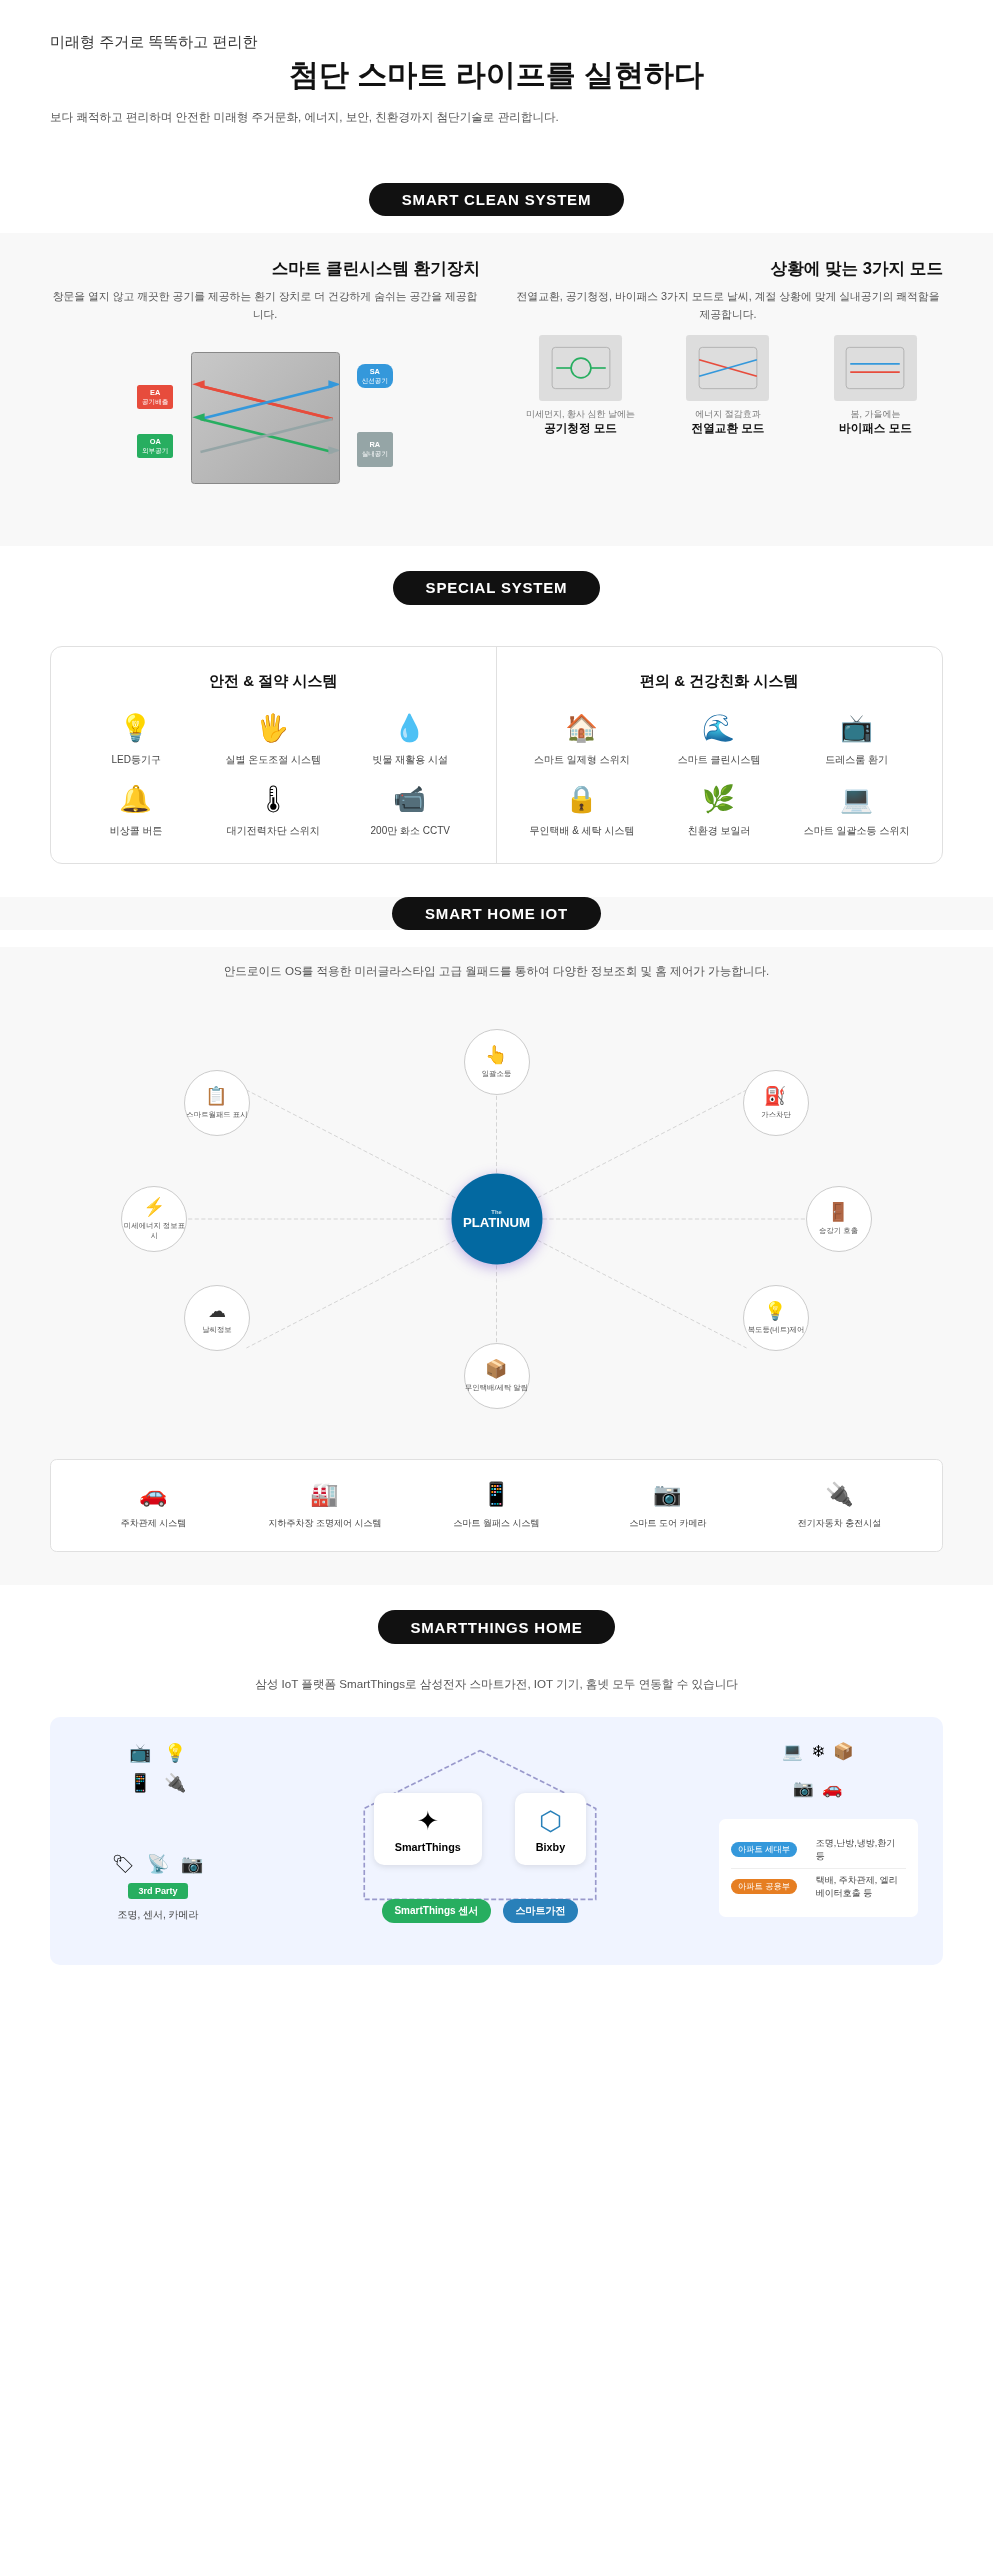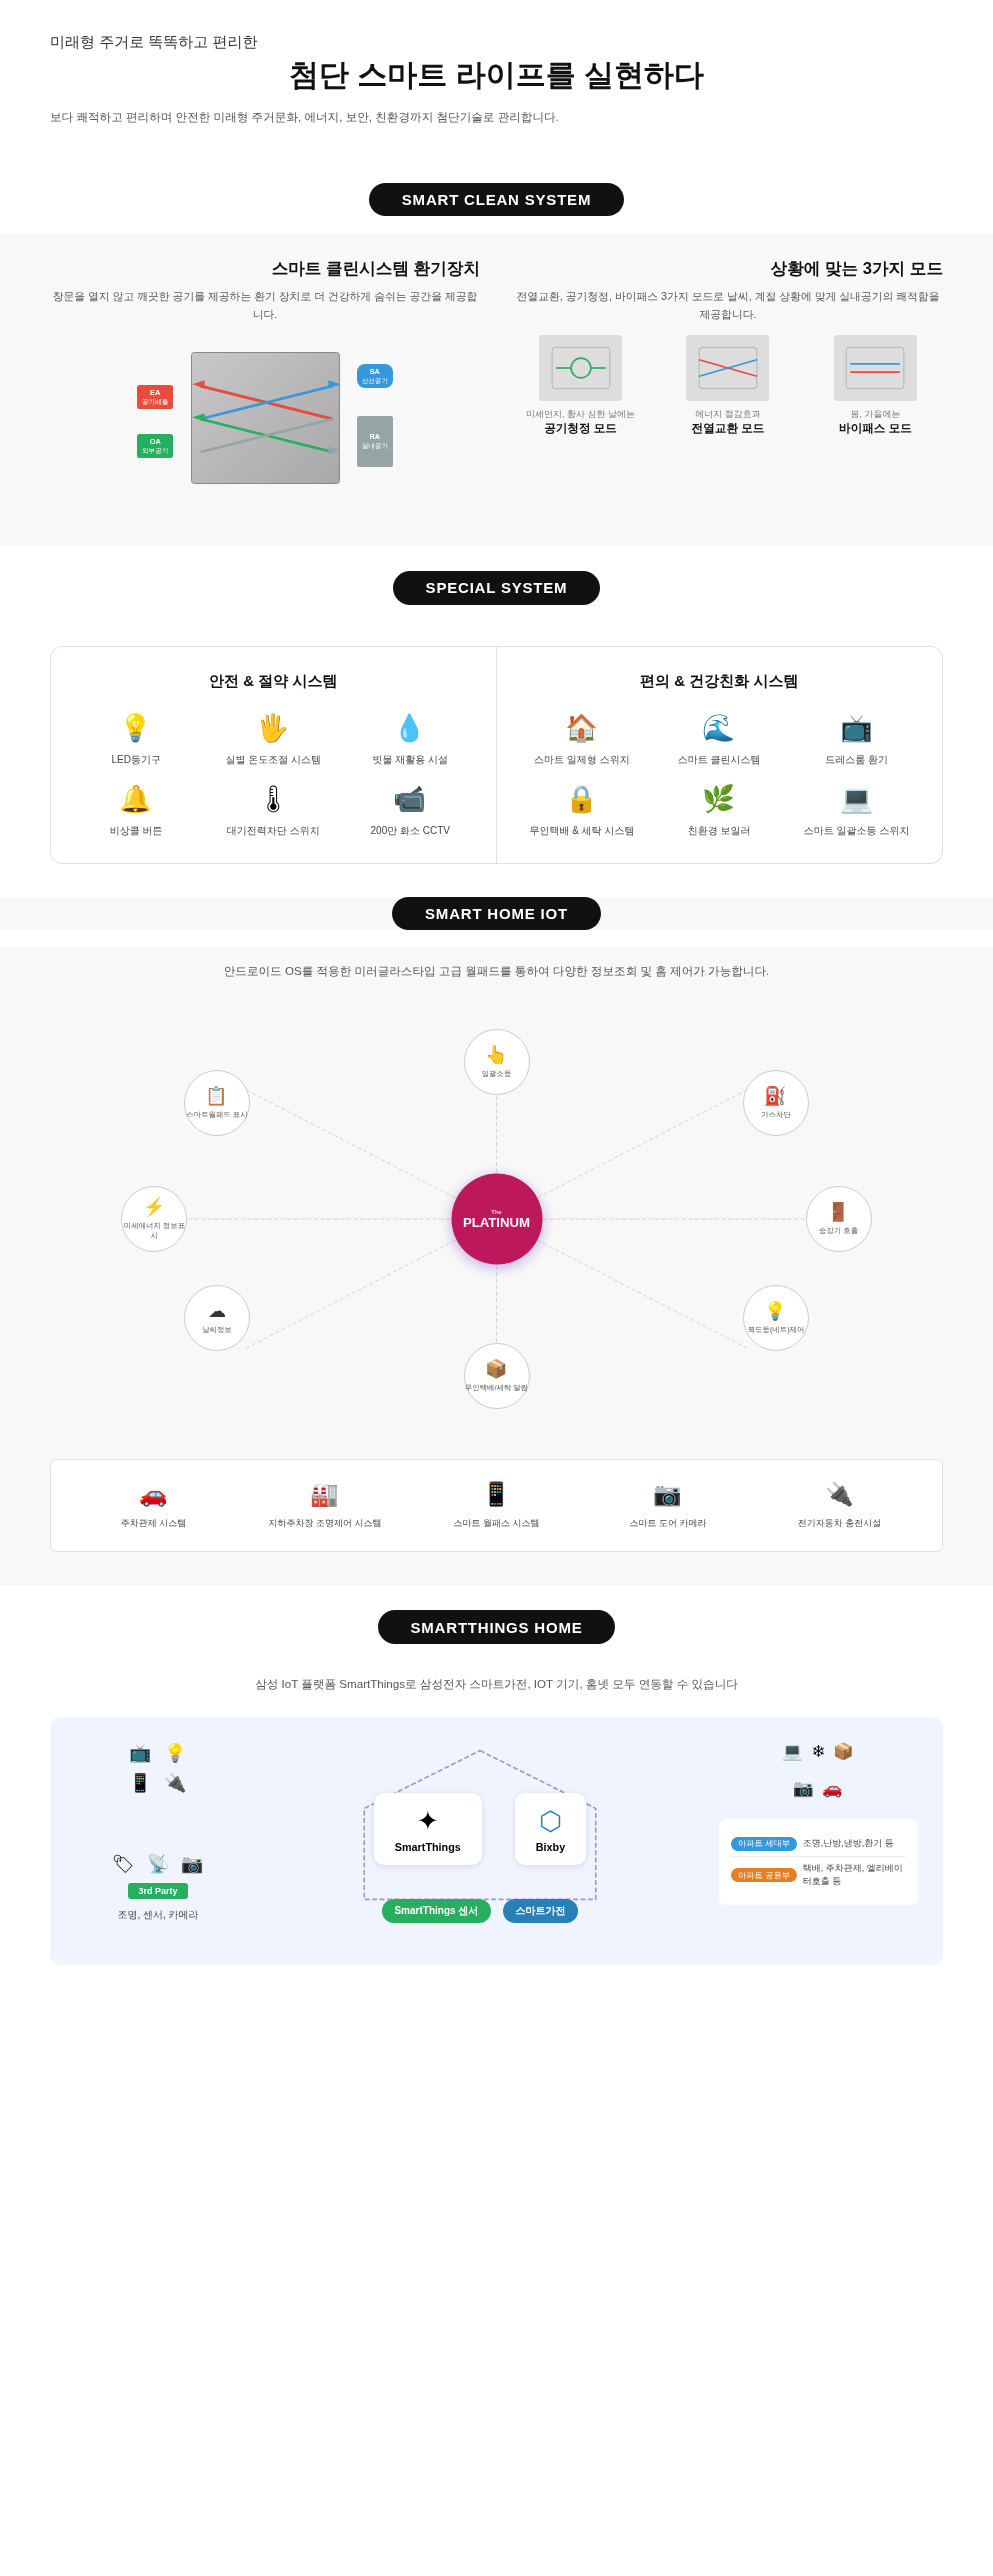--- a/index.html
+++ b/index.html
@@ -167,21 +167,21 @@
       height: 430px;
       margin: 0 auto;
     }
     .iot-center {
       position: absolute;
       left: 50%;
       top: 50%;
       transform: translate(-50%, -50%);
       width: 91px;
       height: 91px;
-      background: #be185d;
+      background: #0369a1;
       border-radius: 50%;
       display: flex;
       flex-direction: column;
       align-items: center;
       justify-content: center;
       color: white;
       font-size: 8.3px;
       font-weight: 700;
       text-align: center;
       z-index: 10;
@@ -321,21 +321,21 @@
       gap: 8.3px;
     }
     .sth-right-top {
       background: #fff;
       border-radius: 6.6px;
       padding: 12.4px;
     }
     .sth-right-item {
       display: flex;
       align-items: center;
-      gap: 6px;
+      gap: 19px;
       padding: 5px 0;
       border-bottom: 0.8px solid #eee;
       font-size: 9px;
     }
     .sth-right-item:last-child {
       border-bottom: none;
     }
     .sth-tag {
       background: #3498db;
       color: white;
@@ -423,21 +423,21 @@
           <div style="position:absolute;left:-37px;top:46px;text-align:center;">
             <div style="background:#e74c3c;color:white;padding:2.5px 5px;border-radius:2.5px;font-size:7.4px;font-weight:700;">EA<br><span style="font-size:6.6px;font-weight:400">공기배출</span></div>
           </div>
           <div style="position:absolute;right:-37px;top:25px;text-align:center;">
             <div style="background:#3498db;color:white;padding:2.5px 5px;border-radius:8px;font-size:7.4px;font-weight:700;">SA<br><span style="font-size:6.6px;font-weight:400">신선공기</span></div>
           </div>
           <div style="position:absolute;left:-37px;bottom:38px;text-align:center;">
             <div style="background:#27ae60;color:white;padding:2.5px 5px;border-radius:2.5px;font-size:7.4px;font-weight:700;">OA<br><span style="font-size:6.6px;font-weight:400">외부공기</span></div>
           </div>
           <div style="position:absolute;right:-37px;bottom:29px;text-align:center;">
-            <div style="background:#95a5a6;color:white;padding:16px 5px;border-radius:2.5px;font-size:7.4px;font-weight:700;">RA<br><span style="font-size:6.6px;font-weight:400">실내공기</span></div>
+            <div style="background:#95a5a6;color:white;padding:8px 5px;border-radius:2.5px;font-size:7.4px;font-weight:700;">RA<br><span style="font-size:6.6px;font-weight:400">실내공기</span></div>
           </div>
 
           <div class="vent-main-box">
             <svg width="149" height="132" style="position:absolute;top:0;left:0;" viewBox="0 0 180 160">
 
               <line x1="10" y1="40" x2="170" y2="80" stroke="#e74c3c" stroke-width="3"></line>
               <line x1="10" y1="40" x2="170" y2="80" stroke="#e74c3c" stroke-width="3"></line>
               <line x1="170" y1="40" x2="10" y2="80" stroke="#3498db" stroke-width="3"></line>
               <line x1="10" y1="80" x2="170" y2="120" stroke="#27ae60" stroke-width="3"></line>
               <line x1="170" y1="80" x2="10" y2="120" stroke="#95a5a6" stroke-width="3"></line>

